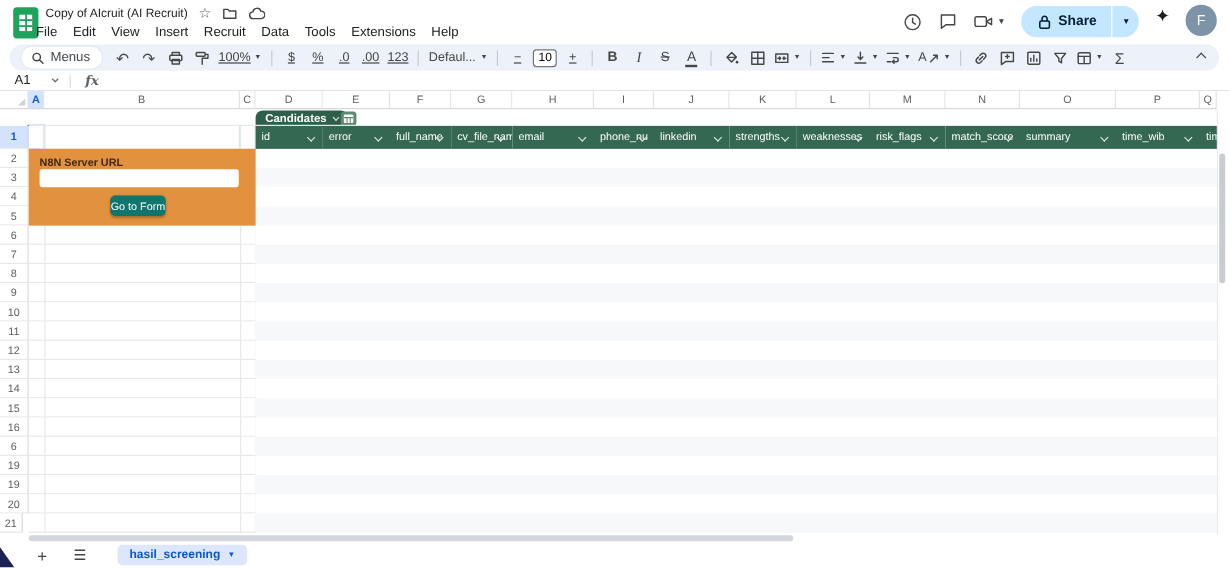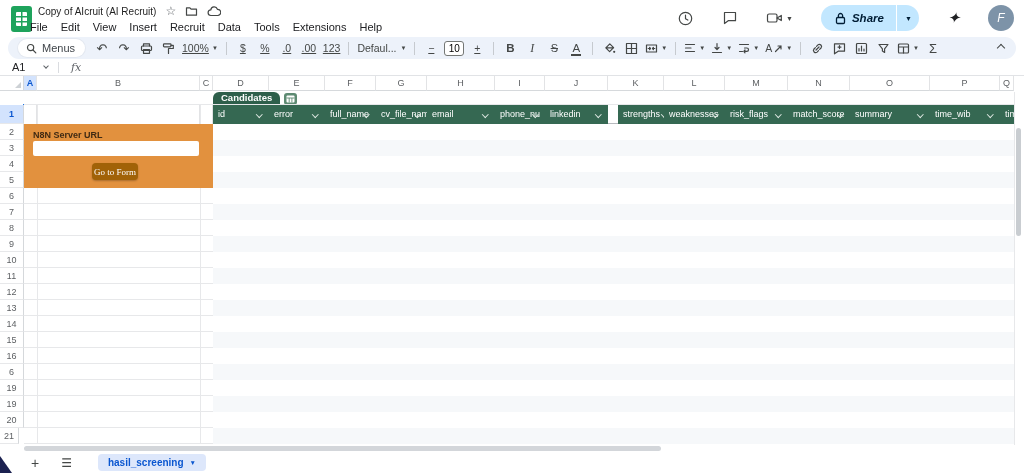--- a/index.html
+++ b/index.html
@@ -13,21 +13,21 @@
           display:flex; align-items:center; justify-content:center; }
   .logo-grid { width:11px; height:14px; background:#fff; border-radius:1px;
     background-image:linear-gradient(#1ea35c,#1ea35c),linear-gradient(#1ea35c,#1ea35c),linear-gradient(#1ea35c,#1ea35c);
     background-size:11px 1.5px,11px 1.5px,1.5px 14px; background-position:0 4px,0 8.5px,4.5px 0; background-repeat:no-repeat; }
   .title-row { position:absolute; left:38px; top:4px; display:flex; align-items:center; gap:9px; }
   .doc-title { font-size:10px; color:#1f1f1f; }
   .t-ic { color:#5f6368; display:flex; align-items:center; }
   .star { font-size:12px; }
   .menu-row { position:absolute; left:28px; top:21px; display:flex; gap:9px; }
   .menu-item { font-size:11px; color:#202124; padding:0 2px; cursor:default; }
-  .top-right { position:absolute; right:10px; top:4px; height:28px; display:flex; align-items:center; gap:28px;font-style:italic; }
+  .top-right { position:absolute; right:10px; top:4px; height:28px; display:flex; gap:13px; }
   .tr-ic { display:flex; align-items:center; color:#444746; }
   .cam-caret { font-size:7px; color:#444746; margin-left:3px; }
   .share { display:flex; align-items:center; }
   .share-main { height:26px; background:#c2e7ff; border-radius:13px 0 0 13px; display:flex; align-items:center;
                 gap:6px; padding:0 12px 0 14px; }
   .share-label { font-size:11.5px; color:#001d35; font-weight:bold; }
   .share-caret { height:26px; width:22px; background:#c2e7ff; border-radius:0 13px 13px 0; margin-left:1.5px;
                  display:flex; align-items:center; justify-content:center; font-size:7px; color:#001d35; }
   .sparkle { font-size:15px; color:#202124; }
   .avatar { width:26px; height:26px; border-radius:50%; background:#7d93a8; color:#fff; font-size:12px;
@@ -59,21 +59,21 @@
            border-top:1.4px solid #444746; transform:rotate(45deg); }
   svg.ic { stroke:#444746; fill:none; stroke-width:1.2; stroke-linecap:round; stroke-linejoin:round; }
 
   
   #formulabar { position:absolute; left:0; top:59px; width:1024px; height:17px; background:#fff;
                 border-bottom:1px solid #e1e3e6; display:flex; align-items:center; }
   .namebox { width:44px; padding-left:12px; font-size:11px; color:#202124; }
   .nb-caret { width:4px; height:4px; border-right:1.2px solid #5f6368; border-bottom:1.2px solid #5f6368;
               transform:rotate(45deg); margin:-2px 10px 0 0; }
   .fb-div { width:1px; height:11px; background:#dadce0; margin-right:12px; }
-  .fx { font-family:"DejaVu Serif", serif; font-style:italic; font-size:11px; color:#5f6368; }
+  .fx { font-family:"DejaVu Serif", serif; font-style:italic; font-size:11px; color:#5f6368;font-weight:bold; }
 
   
   #grid { position:absolute; left:0; top:76px; width:1024px; height:376px; background:#fff; }
   .ch { position:absolute; background:#fff; border-right:1px solid #e2e3e5; border-bottom:1px solid #d6d9dc;
         font-size:9px; color:#5c5f62; text-align:center; line-height:15px; }
   .ch.sel { background:#d3e3fd; color:#0b57d0; font-weight:bold; }
   .corner { position:absolute; left:0; top:0; width:24px; height:15px; background:#fff;
             border-right:1px solid #d5d8db; border-bottom:1px solid #d6d9dc; }
   .corner::after { content:""; position:absolute; right:2px; bottom:2px; border-left:6px solid transparent;
                    border-bottom:6px solid #cdd1d5; }
@@ -86,37 +86,37 @@
   .vline { position:absolute; width:1px; background:#e7e8ea; }
   .lrow { position:absolute; background:#fff; border-bottom:1px solid #e7e8ea; }
   .band { position:absolute; background:#fff; }
   .band.odd { background:#f6f8fa; }
   .divider { position:absolute; left:0; top:47px; width:1014px; height:2px; background:#b7babe; }
   .th { position:absolute; background:#356852; overflow:hidden; }
   .thl { position:absolute; left:5px; top:0; line-height:19px; font-size:9px; color:#fff; white-space:nowrap; }
   .chev { position:absolute; right:8px; top:7px; width:4.5px; height:4.5px; border-right:1.2px solid #dfe9e3;
           border-bottom:1.2px solid #dfe9e3; transform:rotate(45deg); }
   .chip { position:absolute; left:213px; top:16px; height:14px; background:#2e5f4b; border-radius:6px 6px 0 0;
-          display:flex; align-items:center; gap:6px; padding:0 8px;flex-direction:column; }
+          display:flex; align-items:center; gap:6px; padding:0 8px; }
   .chip-label { font-size:9.5px; font-weight:bold; color:#fff; }
   .chip-chev { width:4px; height:4px; border-right:1.2px solid #d7e4dc; border-bottom:1.2px solid #d7e4dc;
                transform:rotate(45deg); margin-top:-2px; }
   .tbl-ic { position:absolute; left:284px; top:17px; width:13px; height:12px; background:#5d8a72; border-radius:3px;
             display:flex; align-items:center; justify-content:center; }
   .selection { position:absolute; left:23px; top:28px; width:15px; height:21px; border:2px solid #1a73e8; }
   .handle { position:absolute; right:-3px; bottom:-3px; width:5px; height:5px; background:#1a73e8; border:1px solid #fff; }
 
   
   .widget { position:absolute; left:24px; top:48px; width:189px; height:64px; background:#e2913e; z-index:3; }
   .widget-label { position:absolute; left:9px; top:6px; font-size:9px; font-weight:bold; color:#3f2a13; }
   .widget-input { position:absolute; left:9px; top:17px; width:166px; height:15px; border:none; border-radius:2px;
                   background:#fff; font-size:9px; padding:0 4px; outline:none; }
-  .widget-btn { position:absolute; left:68px; top:39px; width:46px; height:17px; background:#a16207; border:none;
+  .widget-btn { position:absolute; left:68px; top:39px; width:46px; height:17px; background:#0f766e; border:none;
                 border-radius:4px; color:#fff; font-size:9px; display:flex; align-items:center; justify-content:center;
-                box-shadow:0 1px 2px rgba(0,0,0,0.25); cursor:pointer;font-family:Liberation Serif, serif; }
+                box-shadow:0 1px 2px rgba(0,0,0,0.25); cursor:pointer; }
 
   
   .vtrack { position:absolute; left:1014px; top:16px; width:10px; height:353px; background:#fff; border-left:1px solid #e7e8ea; }
   .vthumb { position:absolute; left:1016px; top:52px; width:5px; height:108px; background:#c9cdd1; border-radius:3px; }
   .hthumb { position:absolute; left:24px; top:370px; width:637px; height:5px; background:#d3d6da; border-radius:3px; }
 
   
   #bottombar { position:absolute; left:0; top:452px; width:1024px; height:21px; background:#fff; display:flex; align-items:center; }
   .bb-plus { margin-left:31px; font-size:14px; color:#444746; }
   .bb-menu { margin-left:22px; font-size:12px; color:#444746; letter-spacing:-1px; }
@@ -468,21 +468,21 @@
         <span class="chev"></span>
       </div>
       <div class="th" style="left: 495px; top: 29px; width: 50px; height: 19px;">
         <span class="thl">phone_nu</span>
         <span class="chev"></span>
       </div>
       <div class="th" style="left: 545px; top: 29px; width: 63px; height: 19px;">
         <span class="thl">linkedin</span>
         <span class="chev"></span>
       </div>
-      <div class="th" style="left: 608px; top: 29px; width: 56px; height: 19px; margin-left: 10px;">
+      <div class="th" style="left: 608px; top: 29px; width: 56px; height: 19px;">
         <span class="thl">strengths</span>
         <span class="chev"></span>
       </div>
       <div class="th" style="left: 664px; top: 29px; width: 61px; height: 19px;">
         <span class="thl">weaknesses</span>
         <span class="chev"></span>
       </div>
       <div class="th" style="left: 725px; top: 29px; width: 63px; height: 19px;">
         <span class="thl">risk_flags</span>
         <span class="chev"></span>

